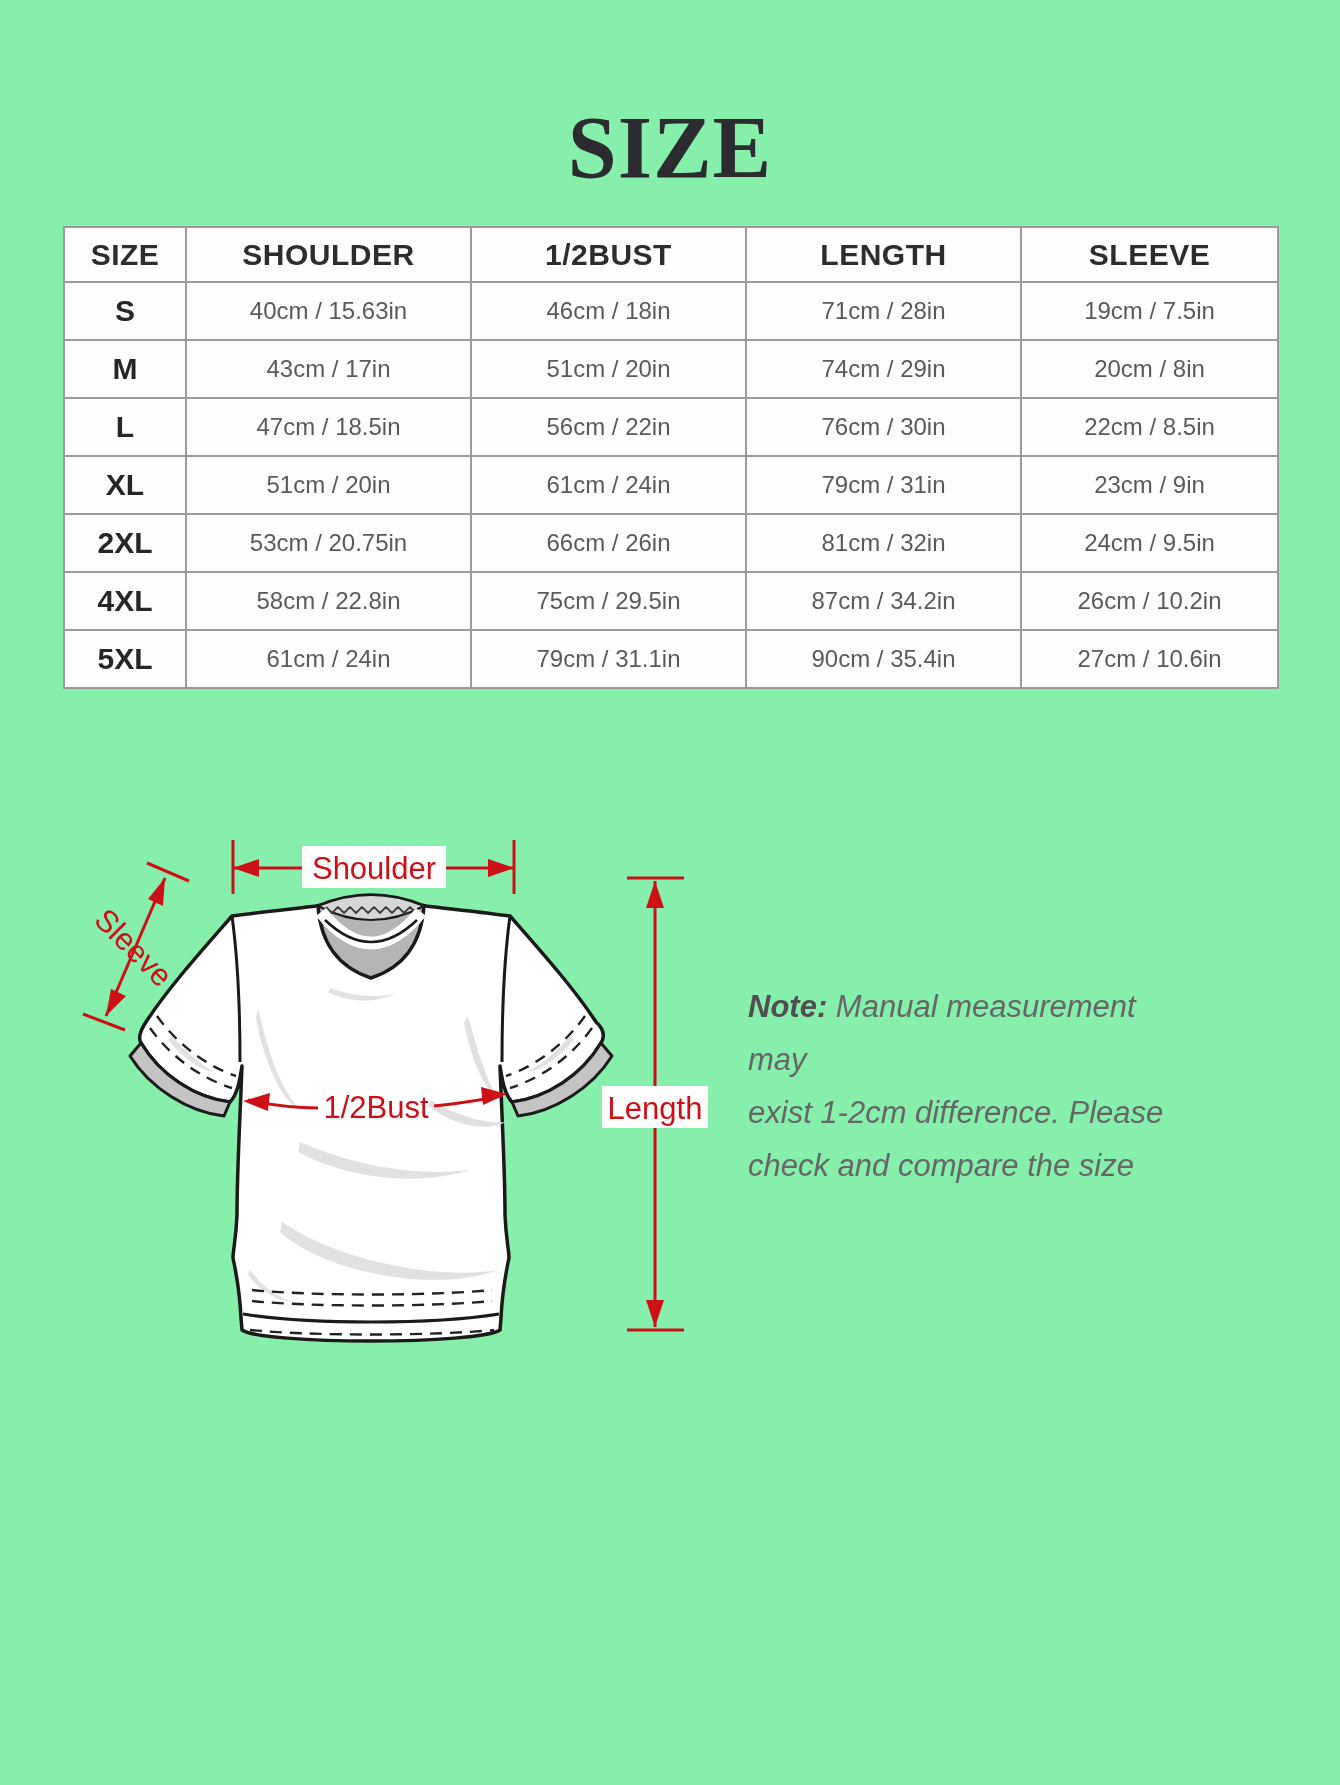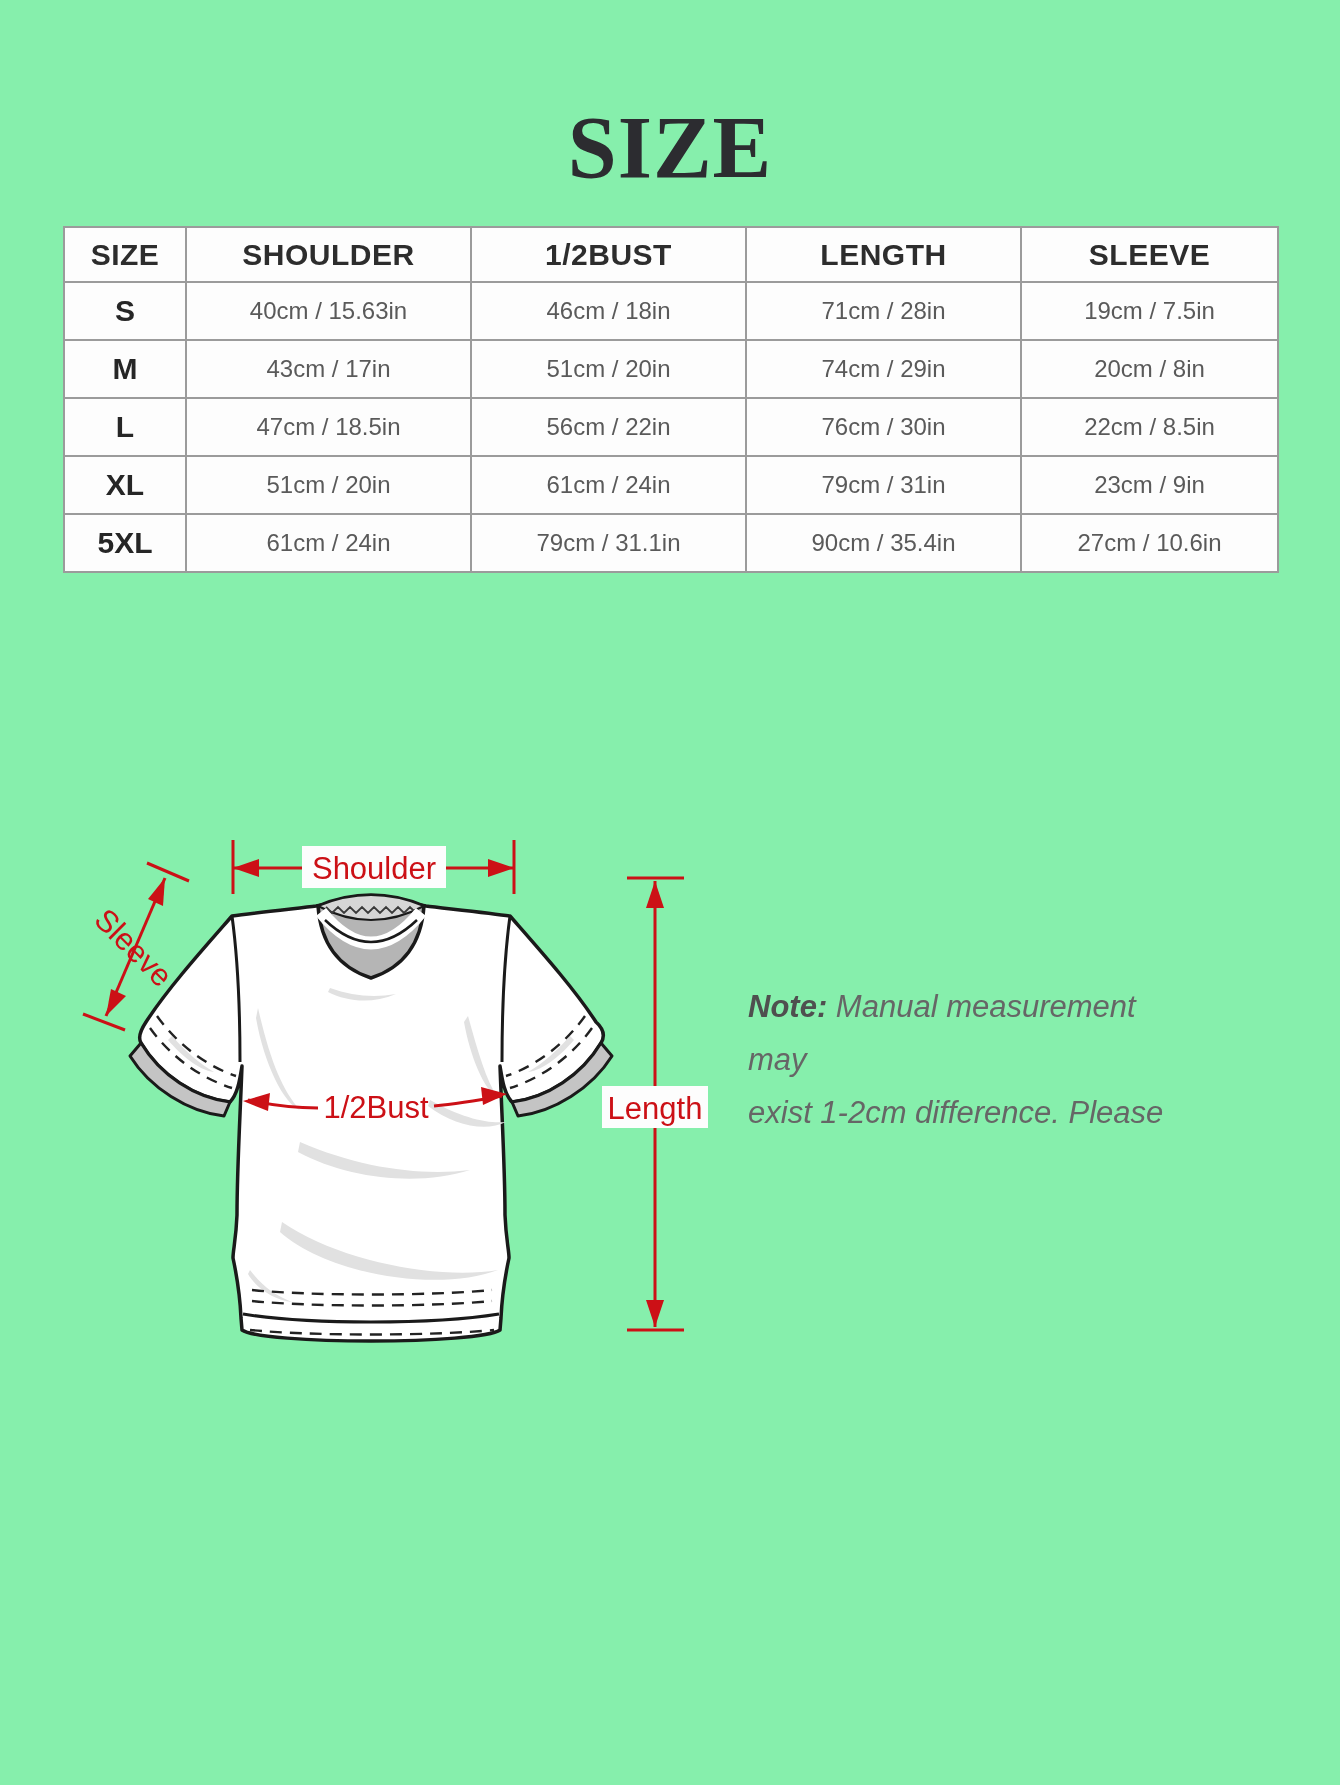--- a/index.html
+++ b/index.html
@@ -68,20 +68,34 @@
           <td>22cm / 8.5in</td>
         </tr>
         <tr>
           <td class="col-size">XL</td>
           <td>51cm / 20in</td>
           <td>61cm / 24in</td>
           <td>79cm / 31in</td>
           <td>23cm / 9in</td>
         </tr>
         <tr>
+          <td class="col-size">2XL</td>
+          <td>53cm / 20.75in</td>
+          <td>66cm / 26in</td>
+          <td>81cm / 32in</td>
+          <td>24cm / 9.5in</td>
+        </tr>
+        <tr>
+          <td class="col-size">4XL</td>
+          <td>58cm / 22.8in</td>
+          <td>75cm / 29.5in</td>
+          <td>87cm / 34.2in</td>
+          <td>26cm / 10.2in</td>
+        </tr>
+        <tr>
           <td class="col-size">5XL</td>
           <td>61cm / 24in</td>
           <td>79cm / 31.1in</td>
           <td>90cm / 35.4in</td>
           <td>27cm / 10.6in</td>
         </tr>
       </tbody>
   </table>
 
   <svg class="diagram-svg" viewBox="60 830 660 555" xmlns="http://www.w3.org/2000/svg">
@@ -180,15 +194,16 @@
         <polygon points="655,1327 646,1300 664,1300" stroke="none"></polygon>
         <rect x="602" y="1086" width="106" height="42" fill="#fdfdfd" stroke="none"></rect>
         <text class="red-label" x="655" y="1119" text-anchor="middle" stroke="none">Length</text>
       </g>
     </g>
   </svg>
 
   <div class="note-block">
     <div><span class="note-label">Note:</span> <span>Manual measurement may</span></div>
     <div>exist 1-2cm difference. Please</div>
+    <div>check and compare the size</div>
   </div>
 
 </div>
 
 </body></html>

